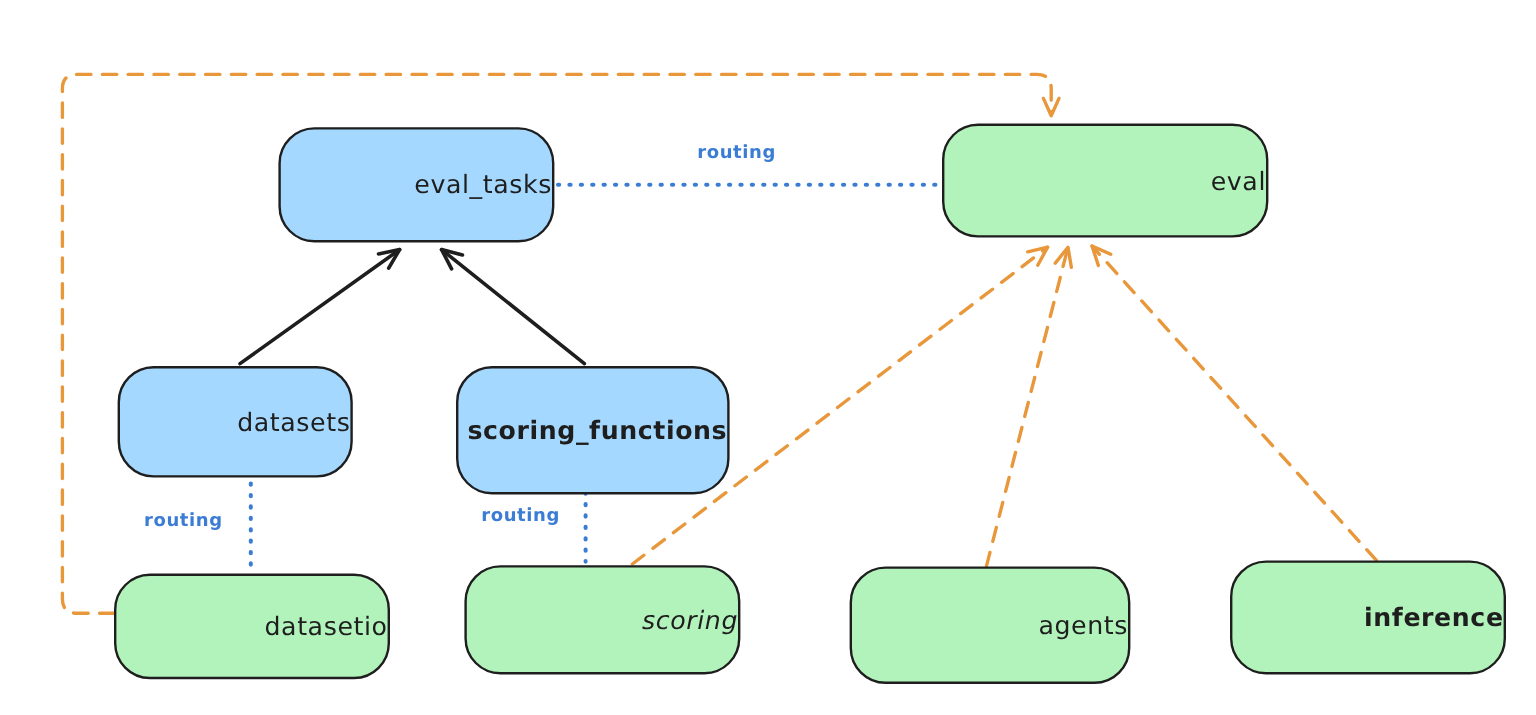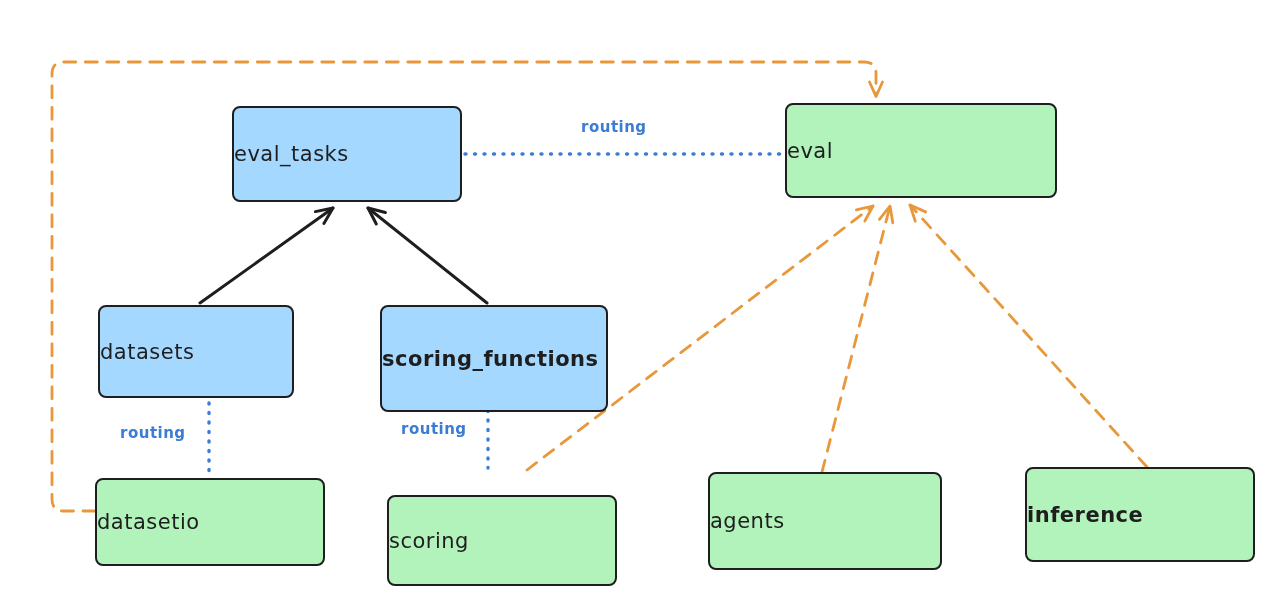--- a/index.html
+++ b/index.html
@@ -13,24 +13,24 @@
   }
   #edges-svg {
     position: absolute;
     left: 0; top: 0;
     width: 1280px; height: 596px;
   }
   .node {
     position: absolute;
     box-sizing: border-box;
     border: 2.6px solid var(--stroke, #1e1e1e);
-    border-radius: 8px;
+    border-radius: 30px;
     display: flex;
     align-items: center;
-    justify-content: flex-start;
+    justify-content: flex-end;
     font-size: 21px;
     color: var(--stroke, #1e1e1e);
     letter-spacing: 0.5px;
   }
   .node.api { background: var(--api_fill, #a5d8ff); }
   .node.provider { background: var(--provider_fill, #b2f2bb); }
   .edge-label {
     position: absolute;
     color: var(--routing, #3b7cd4);
     font-size: 15px;
@@ -83,21 +83,21 @@
   </div>
 
   <div class="node api" style="left:380px; top:305px; width:228px; height:107px;font-weight:bold;">
     <span>scoring_functions</span>
   </div>
 
   <div class="node provider" style="left:95px; top:478px; width:230px; height:88px;">
     <span>datasetio</span>
   </div>
 
-  <div class="node provider" style="left:387px; top:495px; width:230px; height:91px;">
+  <div class="node provider" style="left:387px; top:471px; width:230px; height:91px;font-style:italic;">
     <span>scoring</span>
   </div>
 
   <div class="node provider" style="left:708px; top:472px; width:234px; height:98px;">
     <span>agents</span>
   </div>
 
   <div class="node provider" style="left:1025px; top:467px; width:230px; height:95px;font-weight:bold;">
     <span>inference</span>
   </div>

